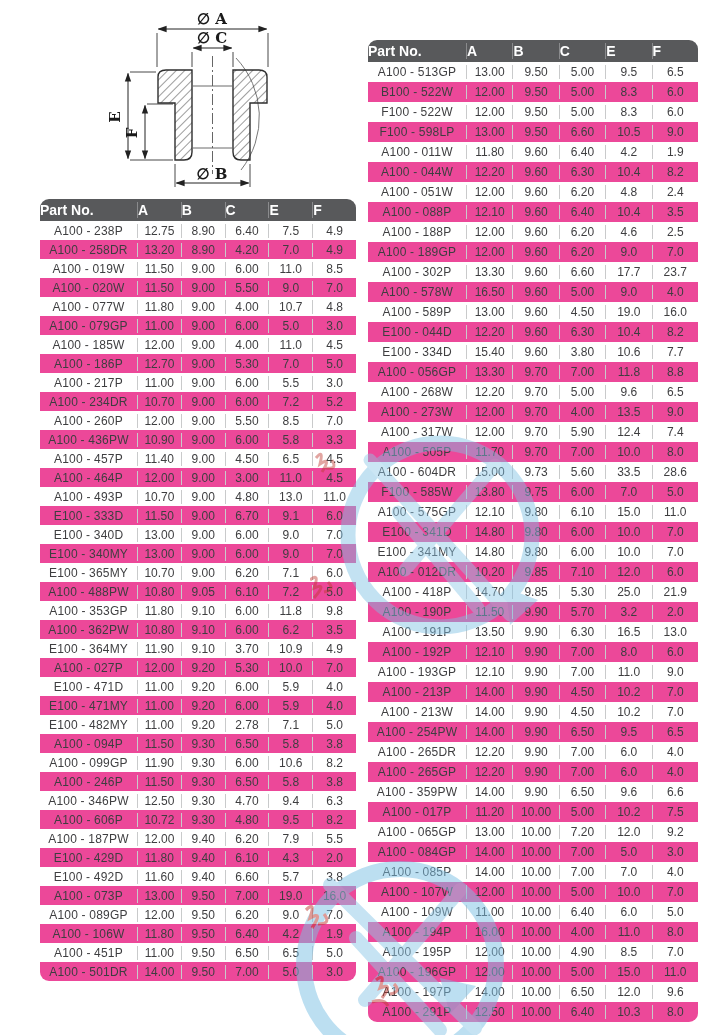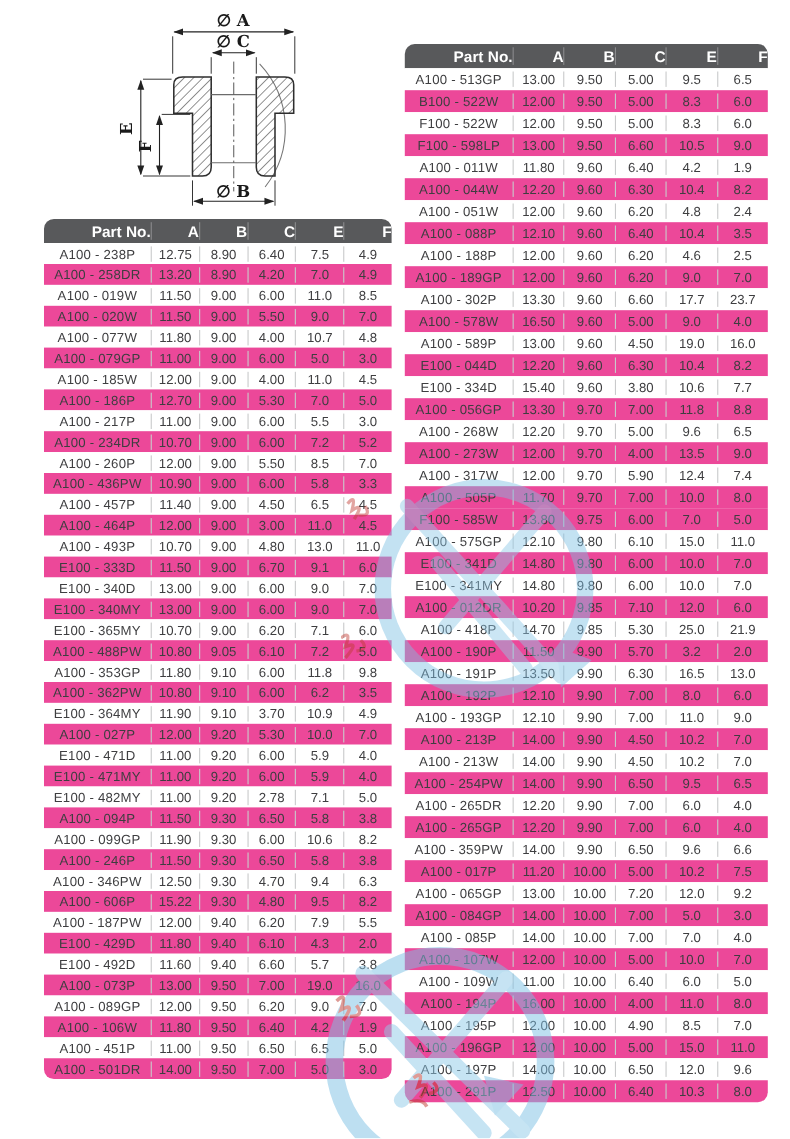--- a/index.html
+++ b/index.html
@@ -3,21 +3,21 @@
 <meta charset="utf-8">
 <style>
   html,body{margin:0;padding:0;background:#fff;}
   #page{position:relative;width:718px;height:1035px;background:#ffffff;overflow:hidden;
         font-family:"Liberation Sans",sans-serif;}
 
   
   .dim-table{position:absolute;font-size:12px;color:#3e3e40;}
   .thead{display:flex;align-items:center;background:#58595b;color:#ffffff;
          font-weight:bold;height:22px;border-radius:9px 9px 0 0;font-size:14px;}
-  .thead .th{text-align:right;box-sizing:border-box;}
+  .thead .th{text-align:left;box-sizing:border-box;}
   .thead .th + .th{border-left:1px solid #8a8b8d;}
   .trow{display:flex;align-items:center;background:#ffffff;}
   .trow.alt{background:#ec4899;}
   .trow:last-child{border-radius:0 0 9px 9px;}
   .td{text-align:center;box-sizing:border-box;white-space:nowrap;}
   .td + .td{border-left:1px solid #c9cacb;}
   .td.part{letter-spacing:.2px;}
 
   .t-left{left:40px;top:199px;width:316px;}
   .t-left .trow{height:19px;}
@@ -339,21 +339,21 @@
       <div class="trow">
         <div class="td c0 part">A100 - 346PW</div>
         <div class="td c1">12.50</div>
         <div class="td c2">9.30</div>
         <div class="td c3">4.70</div>
         <div class="td c4">9.4</div>
         <div class="td c5">6.3</div>
       </div>
       <div class="trow alt">
         <div class="td c0 part">A100 - 606P</div>
-        <div class="td c1">15.22</div>
+        <div class="td c1">10.72</div>
         <div class="td c2">9.30</div>
         <div class="td c3">4.80</div>
         <div class="td c4">9.5</div>
         <div class="td c5">8.2</div>
       </div>
       <div class="trow">
         <div class="td c0 part">A100 - 187PW</div>
         <div class="td c1">12.00</div>
         <div class="td c2">9.40</div>
         <div class="td c3">6.20</div>
@@ -580,20 +580,28 @@
         <div class="td c5">7.4</div>
       </div>
       <div class="trow alt">
         <div class="td c0 part">A100 - 505P</div>
         <div class="td c1">11.70</div>
         <div class="td c2">9.70</div>
         <div class="td c3">7.00</div>
         <div class="td c4">10.0</div>
         <div class="td c5">8.0</div>
       </div>
+      <div class="trow">
+        <div class="td c0 part">A100 - 604DR</div>
+        <div class="td c1">15.00</div>
+        <div class="td c2">9.73</div>
+        <div class="td c3">5.60</div>
+        <div class="td c4">33.5</div>
+        <div class="td c5">28.6</div>
+      </div>
       <div class="trow alt">
         <div class="td c0 part">F100 - 585W</div>
         <div class="td c1">13.80</div>
         <div class="td c2">9.75</div>
         <div class="td c3">6.00</div>
         <div class="td c4">7.0</div>
         <div class="td c5">5.0</div>
       </div>
       <div class="trow">
         <div class="td c0 part">A100 - 575GP</div>

